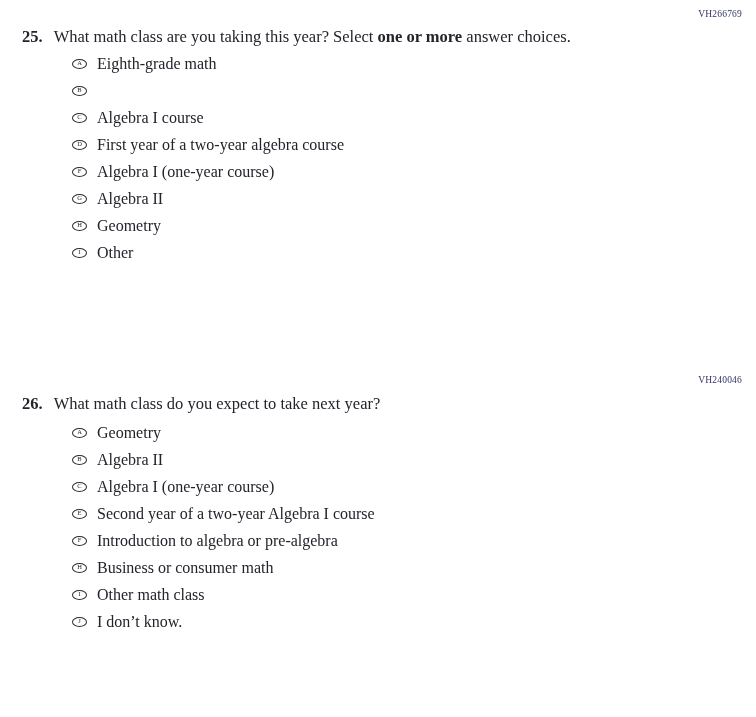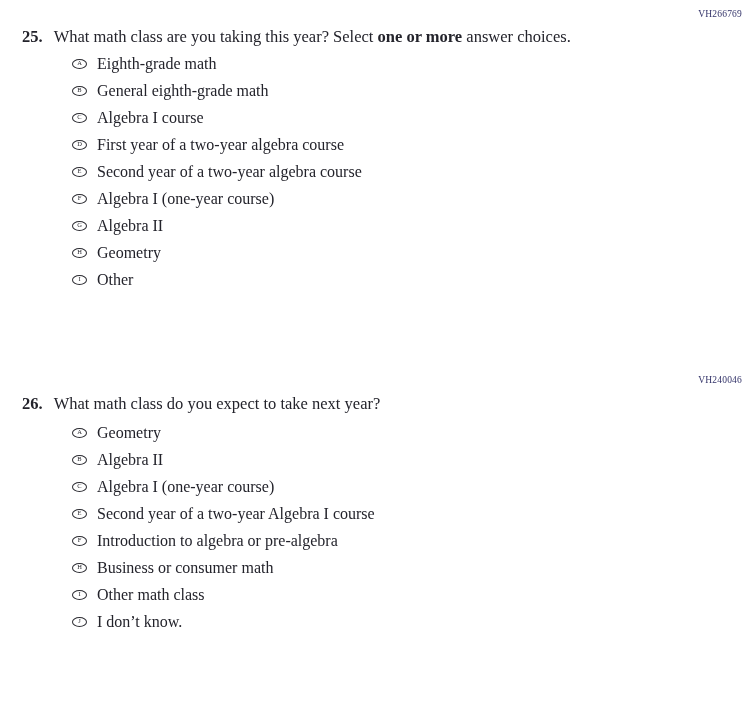--- a/index.html
+++ b/index.html
@@ -99,39 +99,32 @@
     <div class="option-row">
     <span class="bubble">
       <span class="bubble-letter">A</span>
     </span>
     <span class="option-label">Eighth-grade math</span>
   </div>
     <div class="option-row">
     <span class="bubble">
       <span class="bubble-letter">B</span>
     </span>
-    <span class="option-label">General eighth-grade math</span>
   </div>
     <div class="option-row">
     <span class="bubble">
       <span class="bubble-letter">C</span>
     </span>
     <span class="option-label">Algebra I course</span>
   </div>
     <div class="option-row">
     <span class="bubble">
       <span class="bubble-letter">D</span>
     </span>
     <span class="option-label">First year of a two-year algebra course</span>
-  </div>
-    <div class="option-row">
-    <span class="bubble">
-      <span class="bubble-letter">E</span>
-    </span>
-    <span class="option-label">Second year of a two-year algebra course</span>
   </div>
     <div class="option-row">
     <span class="bubble">
       <span class="bubble-letter">F</span>
     </span>
     <span class="option-label">Algebra I (one-year course)</span>
   </div>
     <div class="option-row">
     <span class="bubble">
       <span class="bubble-letter">G</span>

